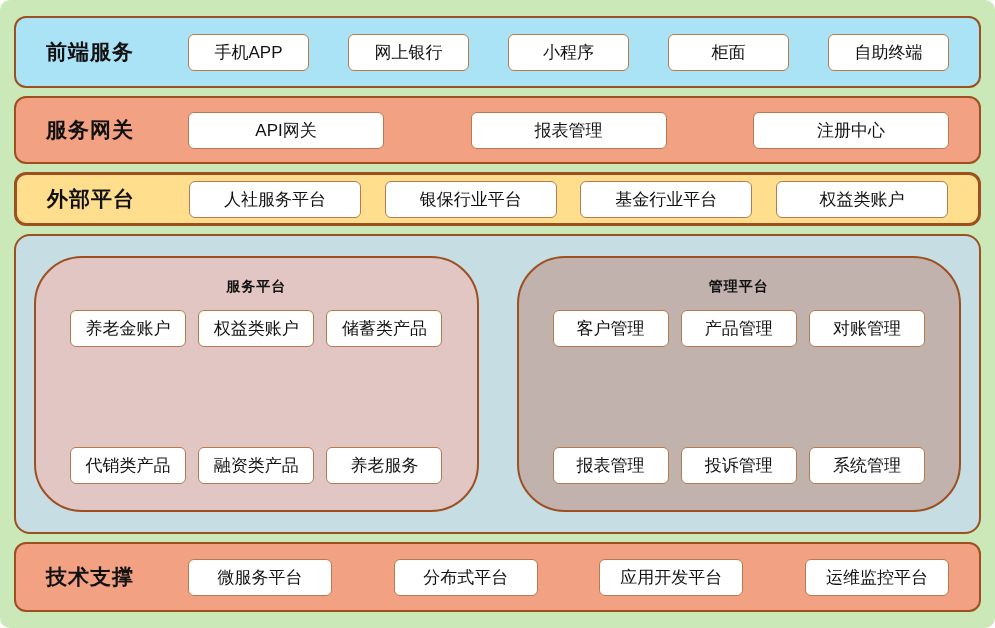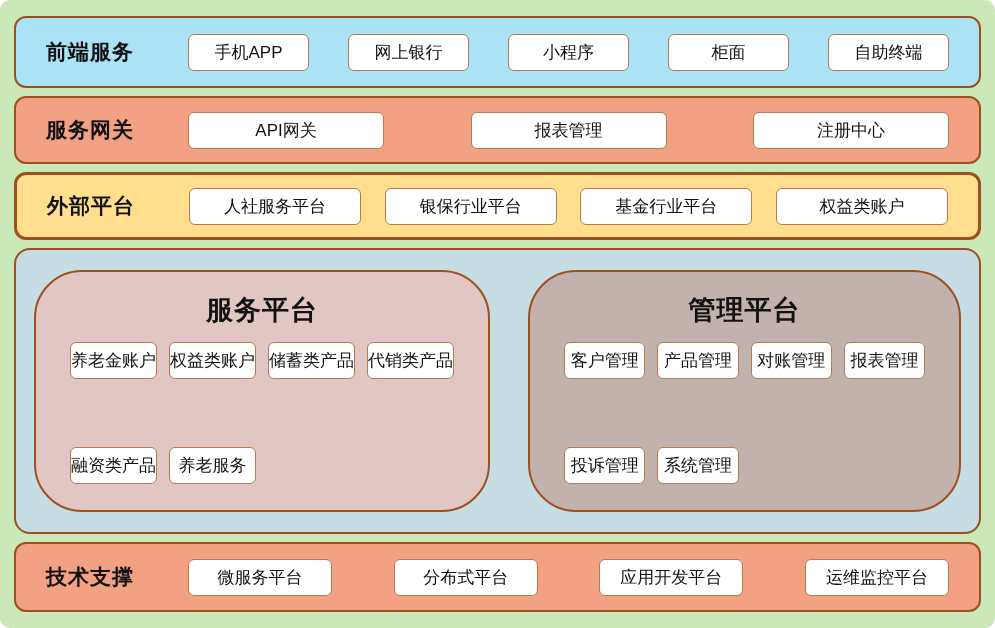--- a/index.html
+++ b/index.html
@@ -31,21 +31,21 @@
   }
   .band{
     display:flex;align-items:center;
     border:2px solid var(--border);
     border-radius:12px;
     padding-right:30px;
     flex-shrink:0;
   }
   .band-frontend{background:var(--frontend-bg);height:72px;}
   .band-gateway{background:var(--gateway-bg);height:68px;}
-  .band-external{background:var(--external-bg);height:68px;border-width:3px;}
+  .band-external{background:var(--external-bg);height:54px;border-width:3px;}
   .band-support{background:var(--support-bg);height:70px;}
   .band-label{
     width:172px;flex-shrink:0;
     padding-left:30px;
     font-size:21px;font-weight:bold;
     letter-spacing:1px;
     white-space:nowrap;
   }
   .band-items{
     flex:1;
@@ -77,28 +77,28 @@
     flex:1;
     border:2px solid var(--border);
     border-radius:48px;
     display:flex;flex-direction:column;
     padding:16px 34px 26px;
   }
   .panel-service{background:var(--service-bg);}
   .panel-management{background:var(--management-bg);}
   .panel-title{
     text-align:center;
-    font-size:27px;font-weight:bold;
+    font-size:14px;font-weight:bold;
     letter-spacing:1px;
     margin:4px 0 14px;
   }
   .panel-grid{
     flex:1;
     display:grid;
-    grid-template-columns:1fr 1fr 1fr 1fr;
+    grid-template-columns:1fr 1fr 1fr;
     column-gap:40px;
     row-gap:16px;
     align-content:space-between;
     gap:12px;
   }
   .panel-grid .box{width:100%;}
 </style>
 </head>
 <body>
 

